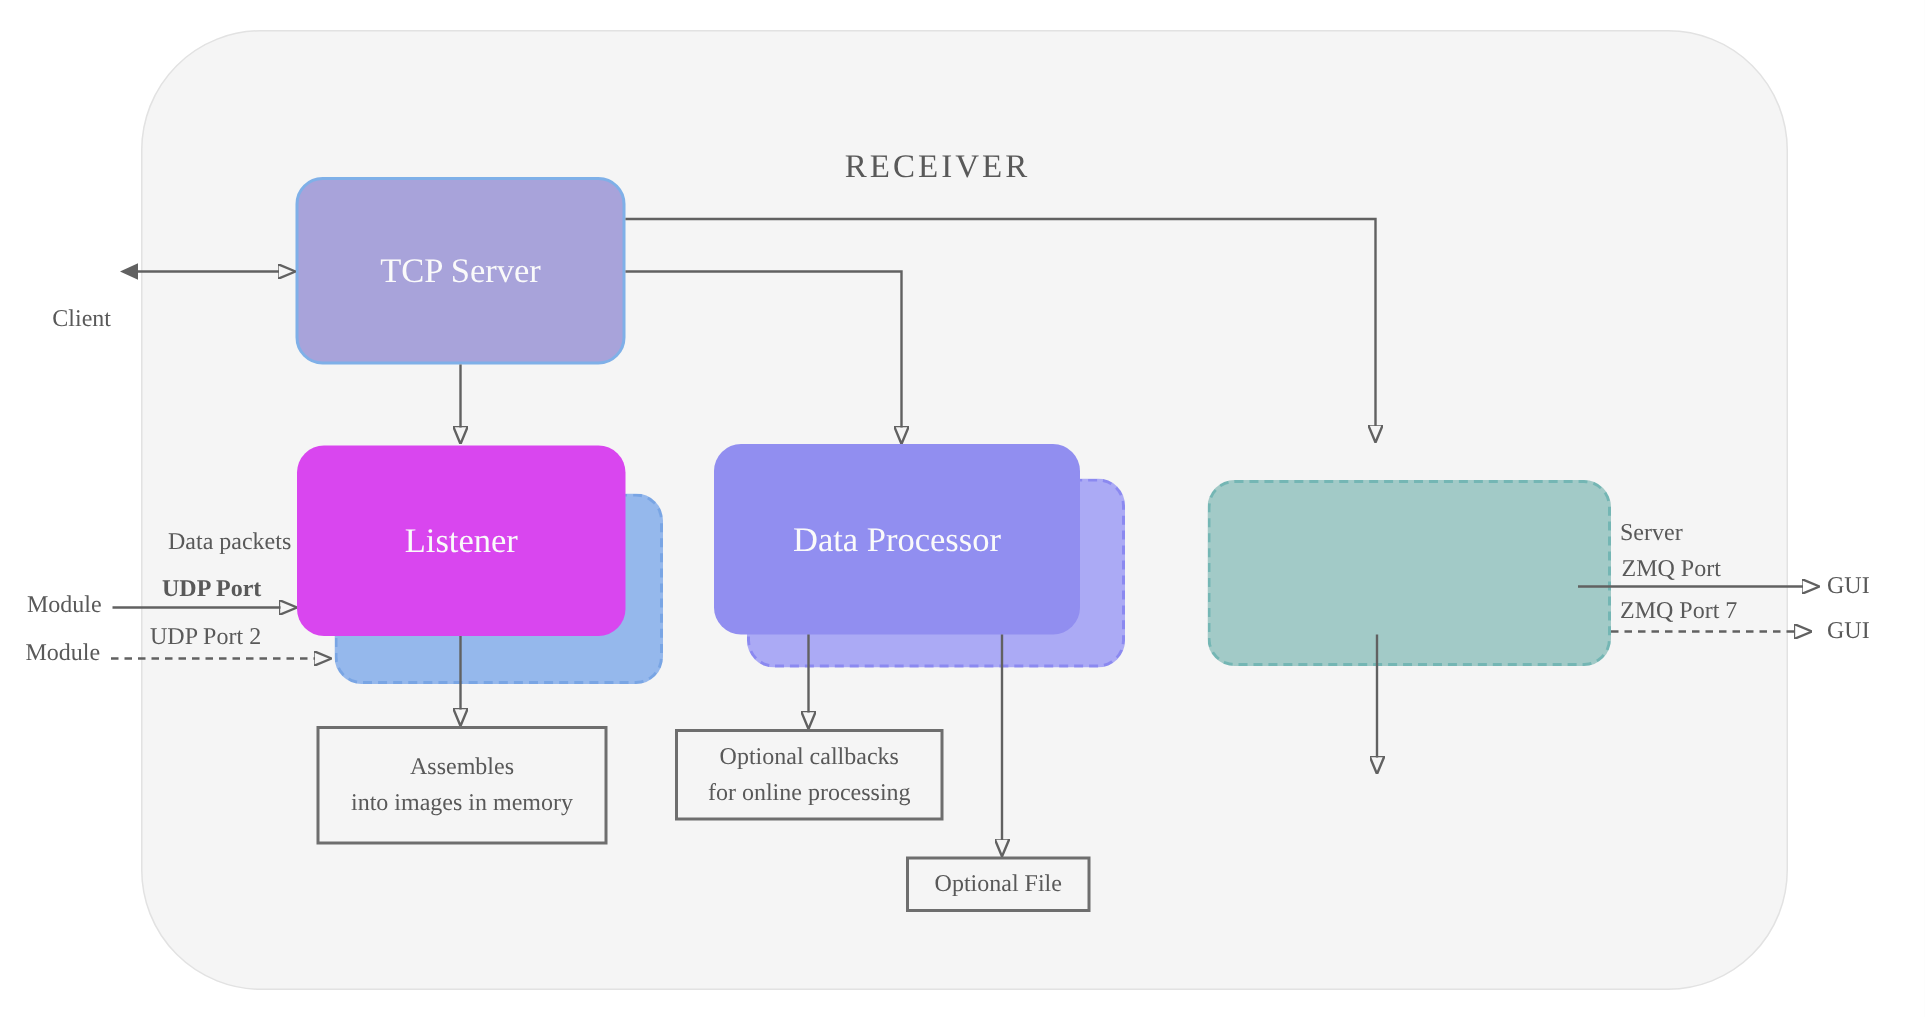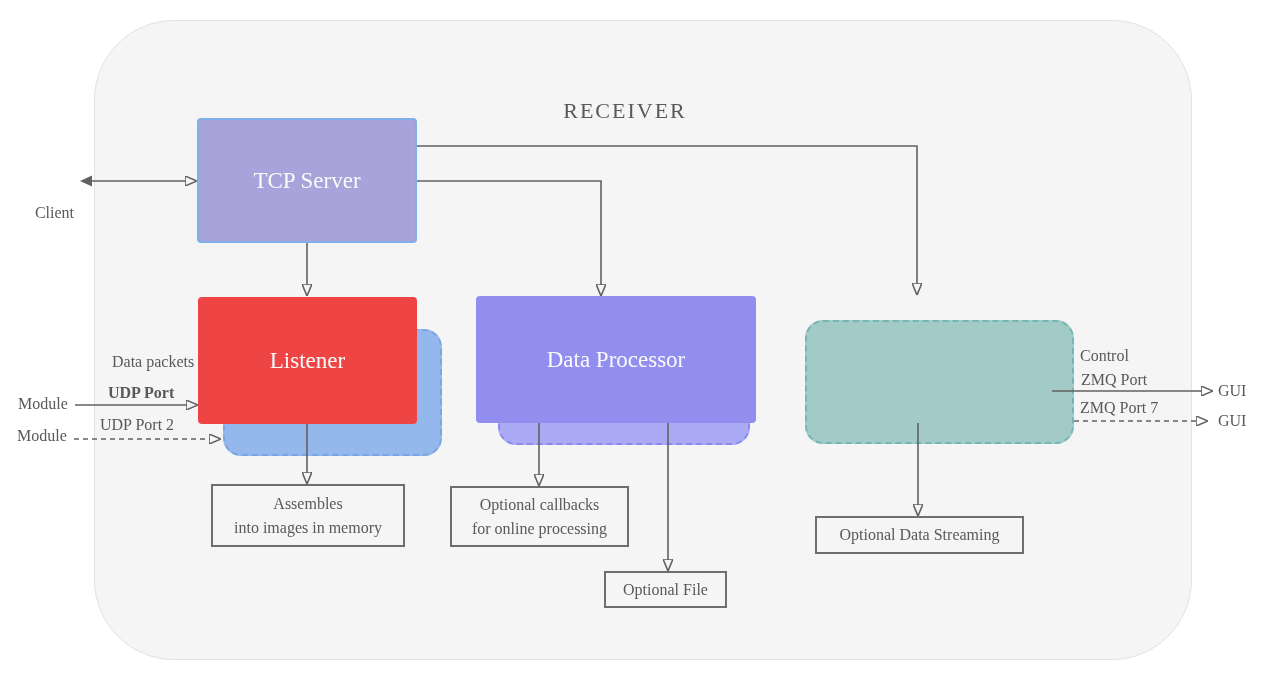--- a/index.html
+++ b/index.html
@@ -11,38 +11,38 @@
   .container{
     position:absolute;left:94px;top:20px;width:1098px;height:640px;
     background:#f5f5f5;border:1px solid #e2e2e2;border-radius:80px;
   }
   .diagram-title{
     position:absolute;left:495px;top:74px;width:260px;text-align:center;
     font-size:22px;letter-spacing:2px;color:#595959;margin-top:24px;
   }
   .node{
     position:absolute;display:flex;align-items:center;justify-content:center;
-    border-radius:4px;color:#fafafa;font-size:23px;z-index:20;
+    border-radius:18px;color:#fafafa;font-size:23px;z-index:20;
   }
   .shadow{
     position:absolute;border-radius:18px;z-index:10;
   }
   .node-tcp{left:197px;top:118px;width:220px;height:125px;background:#a8a3da;border:2px solid #7fb0e8;}
-  .node-listener{left:198px;top:297px;width:219px;height:127px;background:#ef4444;}
+  .node-listener{left:198px;top:297px;width:219px;height:127px;background:#d946ef;}
   .shadow-listener{left:223px;top:329px;width:219px;height:127px;background:#95b8ec;border:2px dashed #79a5e4;}
-  .node-dp{left:476px;top:296px;width:280px;height:127px;background:#918ef0;}
+  .node-dp{left:476px;top:296px;width:244px;height:127px;background:#918ef0;}
   .shadow-dp{left:498px;top:319px;width:252px;height:126px;background:#abaaf5;border:2px dashed #8b89f0;}
   .node-ds{left:783px;top:295px;width:269px;height:128px;background:#76bbba;}
   .shadow-ds{left:805px;top:320px;width:269px;height:124px;background:#a2cac7;border:2px dashed #74b6b4;}
   .outbox{
     position:absolute;border:2px solid #6e6e6e;display:flex;flex-direction:column;
     align-items:center;justify-content:center;text-align:center;
     font-size:16px;line-height:24px;color:#595959;z-index:20;background:transparent;
   }
-  .box-assembles{left:211px;top:484px;width:194px;height:63px;}
+  .box-assembles{left:211px;top:484px;width:194px;height:79px;}
   .box-callbacks{left:450px;top:486px;width:179px;height:61px;}
   .box-optfile{left:604px;top:571px;width:123px;height:37px;}
   .box-ods{left:815px;top:516px;width:209px;height:38px;}
   .lbl{
     position:absolute;font-size:16px;line-height:20px;color:#595959;z-index:25;white-space:nowrap;
   }
   .lbl-client{left:28px;top:171px;width:46px;text-align:right;margin-top:32px;}
   .lbl-tcpport{left:100px;top:160px;width:88px;text-align:center;}
   .lbl-datapackets{left:100px;top:352px;margin-left:12px;}
   .lbl-module1{left:18px;top:394px;}
@@ -85,32 +85,29 @@
     <div>Assembles</div>
     <div>into images in memory</div>
   </div>
   <div class="outbox box-callbacks">
     <div>Optional callbacks</div>
     <div>for online processing</div>
   </div>
   <div class="outbox box-optfile">
     <div>Optional File</div>
   </div>
-  <div class="outbox box-ods">
-    <div>Optional Data Streaming</div>
-  </div>
 
   <div class="lbl lbl-client">Client</div>
   <div class="lbl lbl-datapackets">Data packets</div>
   <div class="lbl lbl-module1">Module</div>
   <div class="lbl lbl-udpport">UDP Port</div>
   <div class="lbl lbl-module2">Module</div>
   <div class="lbl lbl-udpport2">UDP Port 2</div>
 
-  <div class="lbl lbl-images">Control</div>
+  <div class="lbl lbl-images">Server</div>
   <div class="lbl lbl-zmqport">ZMQ Port</div>
   <div class="lbl lbl-zmqport2">ZMQ Port 7</div>
   <div class="lbl lbl-gui1">GUI</div>
   <div class="lbl lbl-gui2">GUI</div>
 
   <svg class="wires" width="1283" height="685" viewBox="0 0 1283 685">
     <defs>
       <marker id="arw" viewBox="0 0 12 10" refX="1" refY="5" markerWidth="12" markerHeight="10" orient="auto" markerUnits="userSpaceOnUse">
         <path d="M0,0 L12,5 L0,10 z" fill="#616161" stroke="none"></path>
       </marker>

